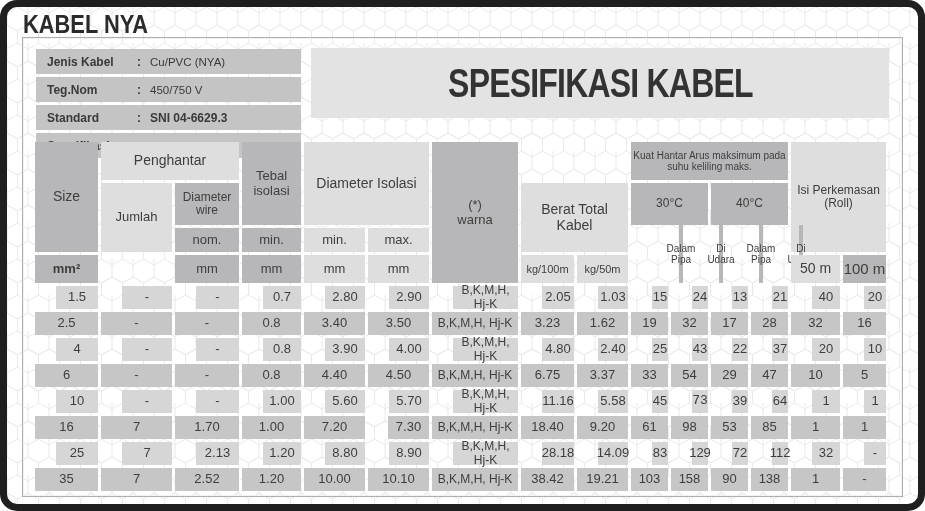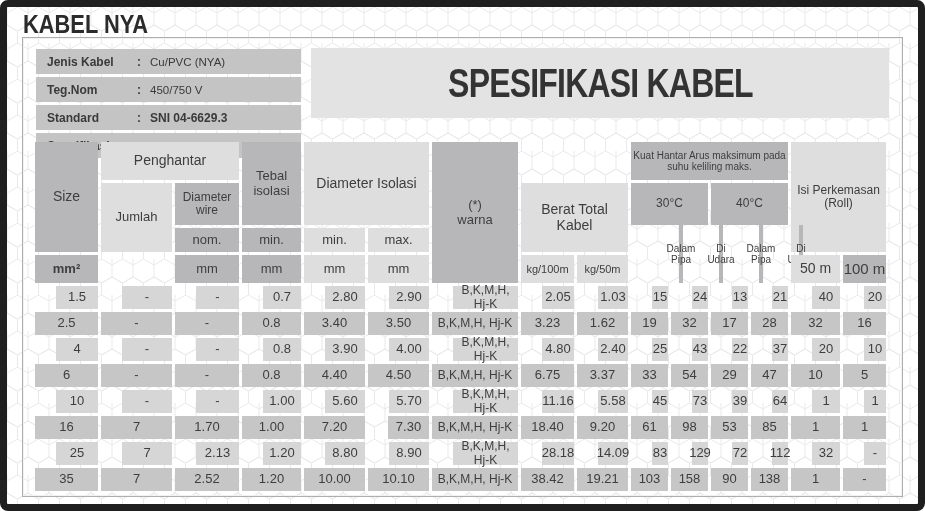--- a/index.html
+++ b/index.html
@@ -1,18 +1,18 @@
 <!DOCTYPE html>
 <html><head>
 <meta charset="utf-8">
 <style>
   html,body{margin:0;padding:0;background:#ffffff;}
   body{width:925px;height:511px;position:relative;font-family:"Liberation Sans",sans-serif;
        -webkit-font-smoothing:antialiased;}
-  .frame{position:absolute;inset:0;border:7px solid #1f1f1f;border-radius:8px;
+  .frame{position:absolute;inset:0;border:7px solid #1f1f1f;border-radius:17px;
          background:#ffffff;overflow:hidden;box-sizing:border-box;}
   .hexbg{position:absolute;left:0;top:0;width:911px;height:497px;pointer-events:none;}
 
   .page-title{position:absolute;left:16px;top:2px;font-size:26px;font-weight:bold;
               color:#2b2b2b;letter-spacing:0px;transform:scaleX(.84);transform-origin:left center;
               white-space:nowrap;}
 
   .panel{position:absolute;left:15px;top:30px;right:15px;bottom:7px;
          border:1px solid #aeaeae;box-shadow:inset 0 0 0 1px #f2f2f2;}
 
@@ -203,21 +203,21 @@
         <div class="cell row-odd" style="grid-area: 9 / 1;">10</div>
         <div class="cell row-odd" style="grid-area: 9 / 2;">-</div>
         <div class="cell row-odd" style="grid-area: 9 / 3;">-</div>
         <div class="cell row-odd" style="grid-area: 9 / 4;">1.00</div>
         <div class="cell row-odd" style="grid-area: 9 / 5;">5.60</div>
         <div class="cell row-odd" style="grid-area: 9 / 6;">5.70</div>
         <div class="cell row-odd warna-cell" style="grid-area: 9 / 7;">B,K,M,H, Hj-K</div>
         <div class="cell row-odd" style="grid-area: 9 / 8;">11.16</div>
         <div class="cell row-odd" style="grid-area: 9 / 9;">5.58</div>
         <div class="cell row-odd" style="grid-area: 9 / 10;">45</div>
-        <div class="cell row-odd" style="grid-area: 9 / 11;">73</div>
+        <div class="cell row-odd" style="grid-area: 9 / 11; font-family: Liberation Mono, monospace;">73</div>
         <div class="cell row-odd" style="grid-area: 9 / 12;">39</div>
         <div class="cell row-odd" style="grid-area: 9 / 13;">64</div>
         <div class="cell row-odd" style="grid-area: 9 / 14;">1</div>
         <div class="cell row-odd" style="grid-area: 9 / 15;">1</div>
         <div class="cell row-even" style="grid-area: 10 / 1;">16</div>
         <div class="cell row-even" style="grid-area: 10 / 2;">7</div>
         <div class="cell row-even" style="grid-area: 10 / 3;">1.70</div>
         <div class="cell row-even" style="grid-area: 10 / 4;">1.00</div>
         <div class="cell row-even" style="grid-area: 10 / 5;">7.20</div>
         <div class="cell row-even" style="grid-area: 10 / 6; margin-left: 20px;">7.30</div>

